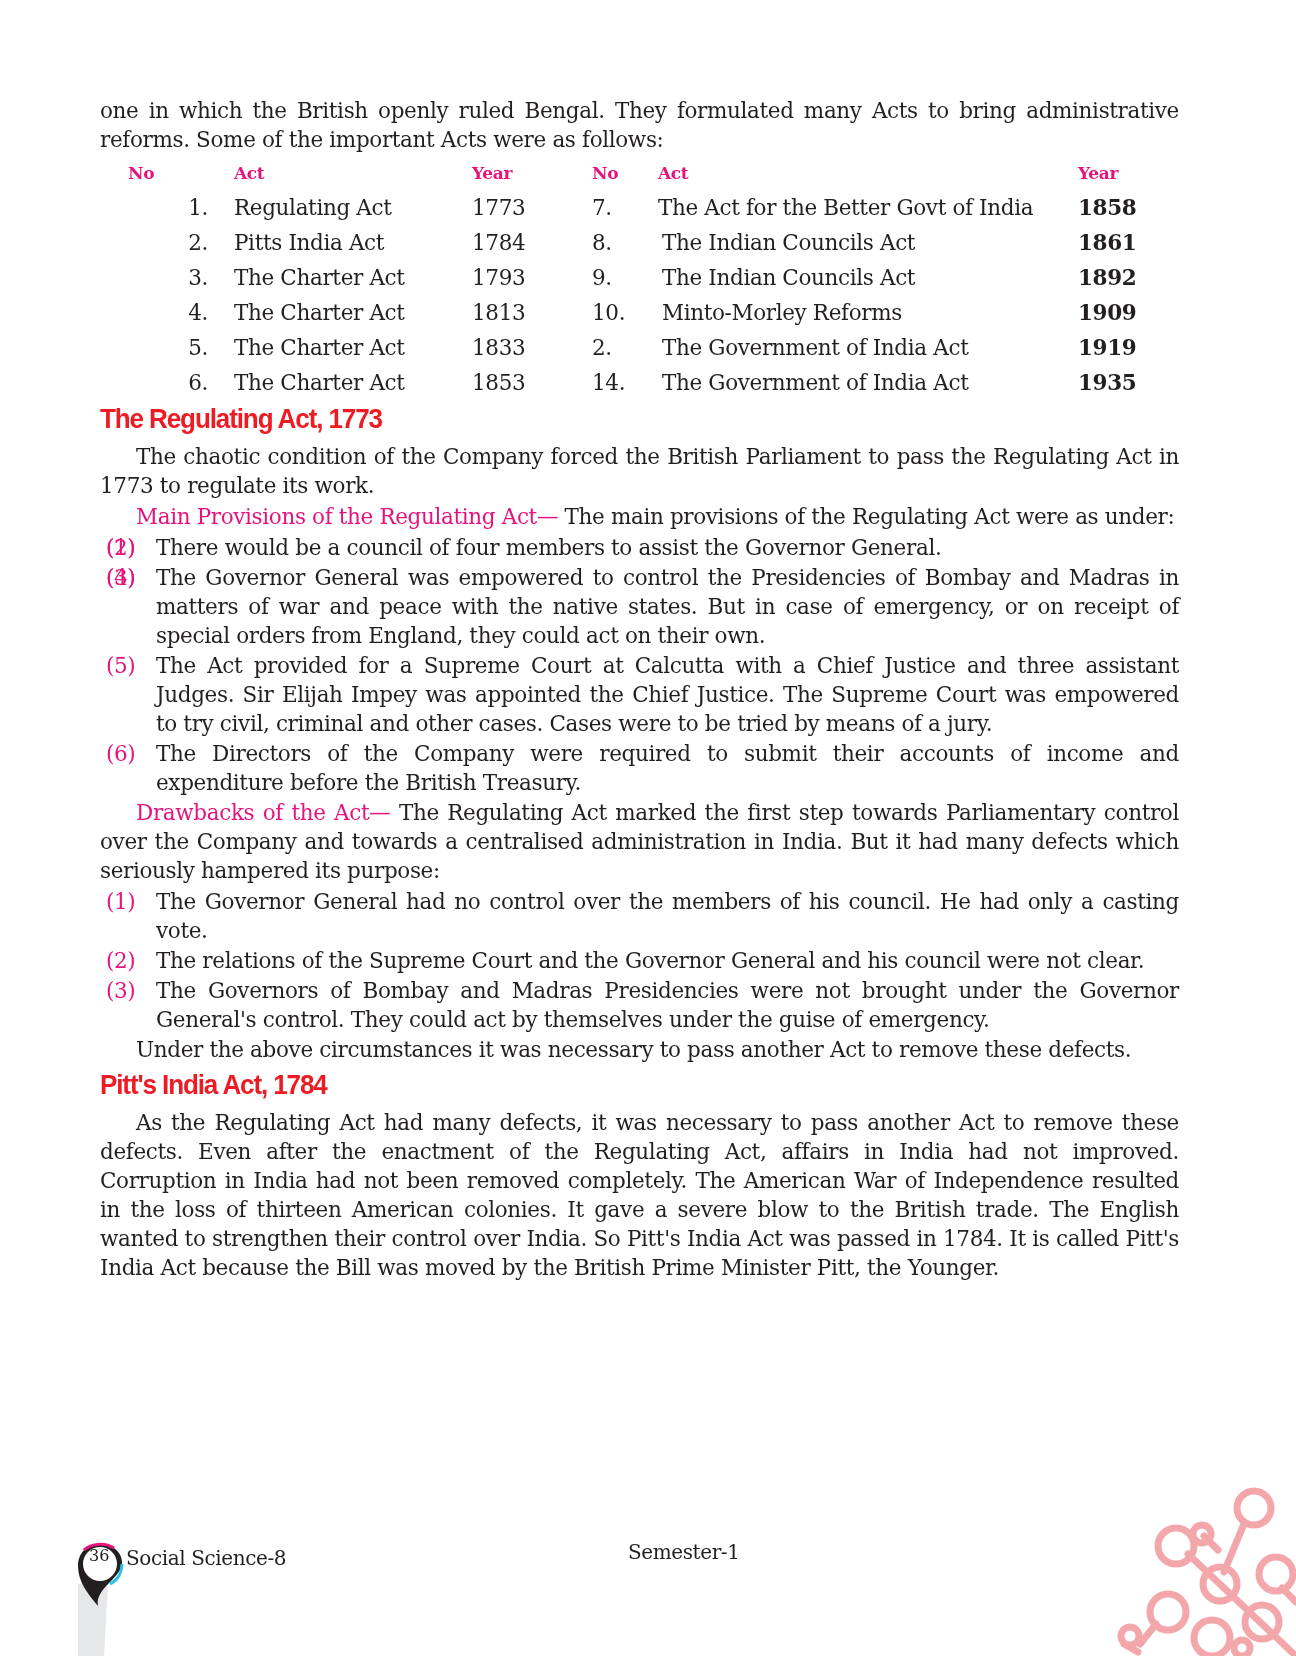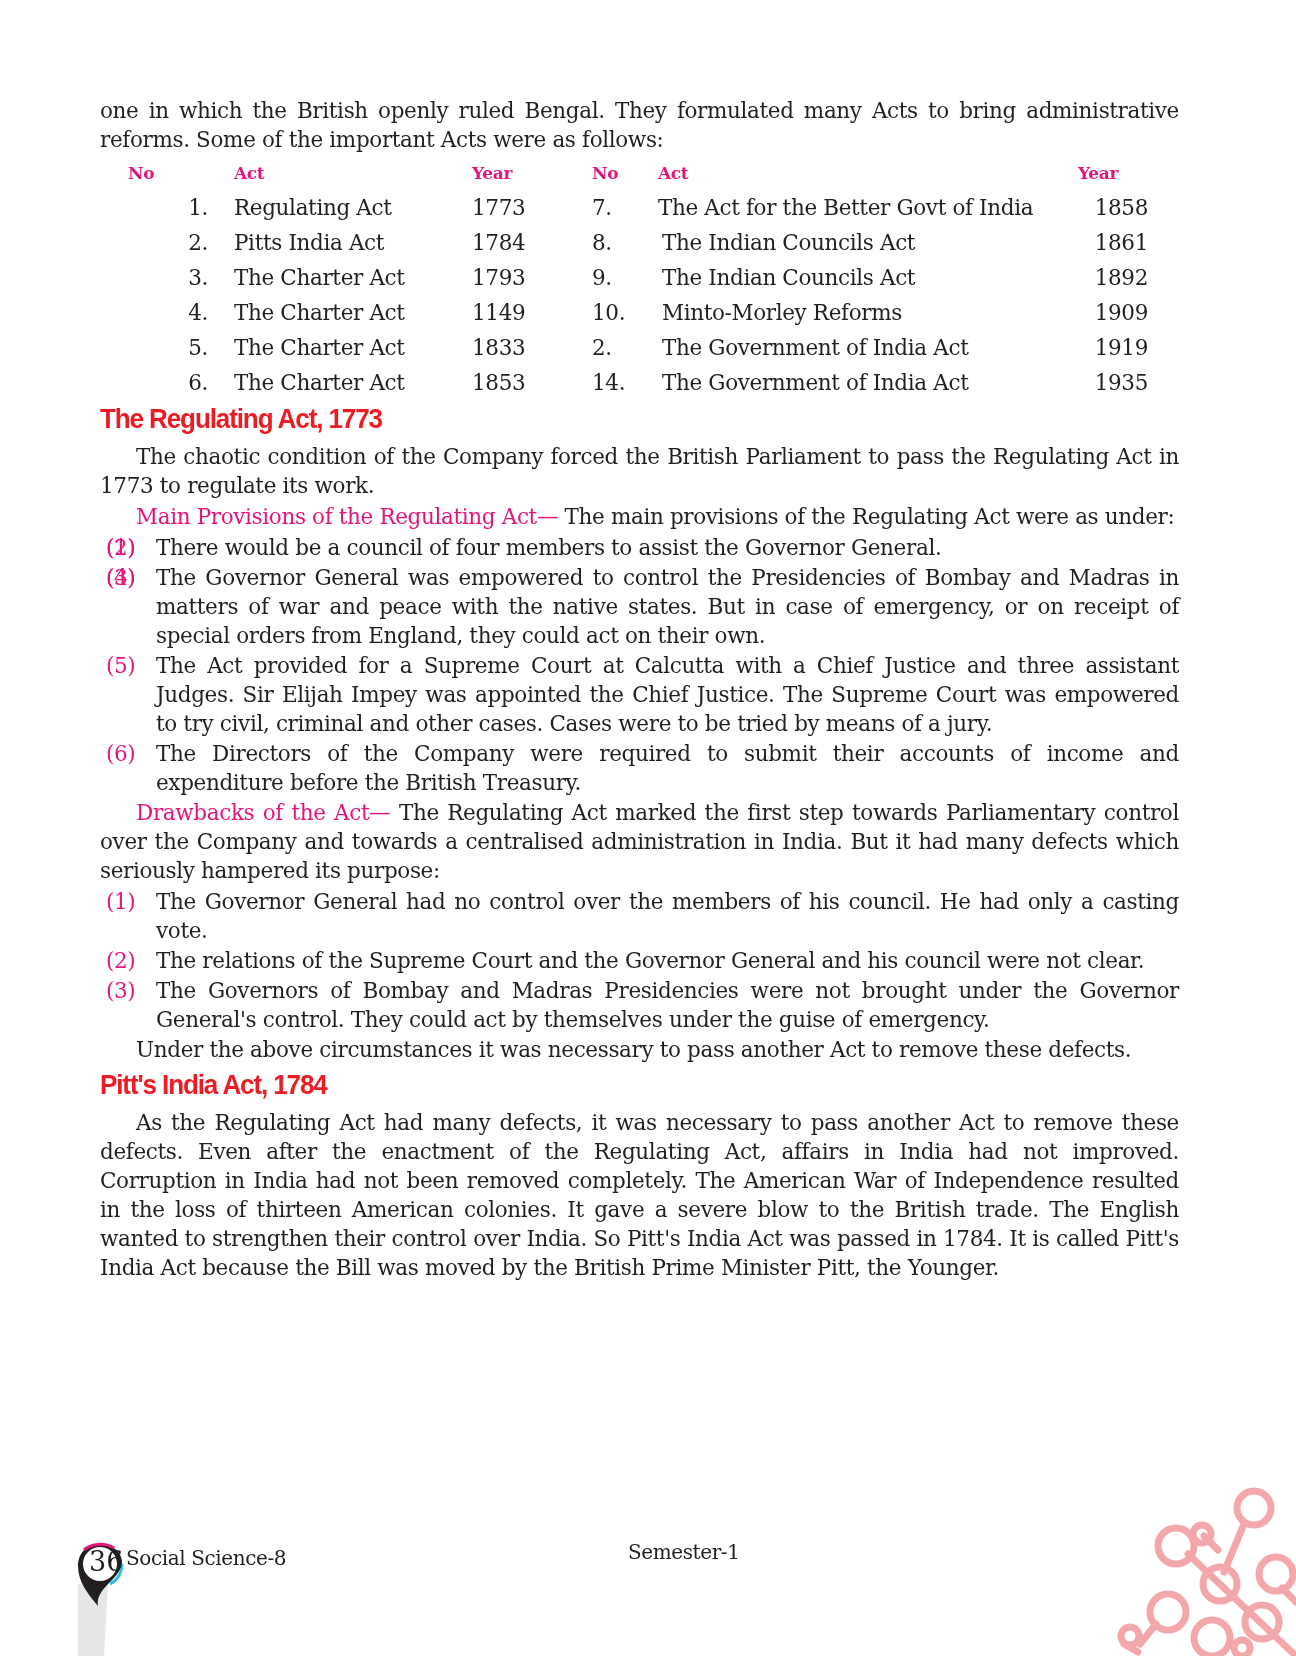--- a/index.html
+++ b/index.html
@@ -22,33 +22,33 @@
   }
   table.acts { border-collapse: collapse; margin: 2px 0 0 0; font-size: 21.5px; letter-spacing: -0.35px; }
   table.acts td, table.acts th { padding: 0; height: 35px; vertical-align: middle; white-space: nowrap; }
   table.acts th { color: #e5147d; font-weight: bold; text-align: left; font-size: 17px; height: 34px; }
   .c-no1 { width: 108px; text-align: right; padding-right: 26px !important; }
   th.c-no1 { text-align: left; padding-left: 28px !important; padding-right: 0 !important; width: 106px; }
   .c-act1 { width: 238px; }
   .c-yr1 { width: 120px; }
   .c-no2 { width: 66px; }
   .c-act2 { width: 420px; }
-  .c-yr2 { width: 70px; text-align: right; }
+  .c-yr2 { width: 70px; text-align: left; font-weight: bold; }
   th.c-yr2 { text-align: right; }
   ol.list { list-style: none; margin: 0; padding: 0; }
   ol.list li {
     position: relative; padding-left: 56px; font-size: 21.5px; line-height: 29px;
     text-align: justify; letter-spacing: -0.35px; margin-bottom: 1px;
   }
   ol.list li .num { position: absolute; left: 6px; top: 0; color: #e5147d; }
   .footer-left { position: absolute; left: 74px; top: 1538px; }
   .pin { position: absolute; left: 0; top: 0; }
   .footer-title { position: absolute; left: 126px; top: 1546px; font-size: 20px; letter-spacing: -0.4px; }
   .footer-sem { position: absolute; left: 628px; top: 1540px; font-size: 20px; letter-spacing: -0.4px; }
-  .page-num { position: absolute; left: 89px; top: 1546px; font-size: 27px; z-index: 2; }
+  .page-num { position: absolute; left: 89px; top: 1546px; font-size: 16px; z-index: 2; }
   .deco { position: absolute; right: 0; bottom: 0; }
 </style>
 </head>
 <body>
 
 <div class="page">
 
   <p class="p">one in which the British openly ruled Bengal. They formulated many Acts to bring administrative reforms. Some of the important Acts were as follows:</p>
 
   <table class="acts">
@@ -83,21 +83,21 @@
         <td class="c-no1">3.</td>
         <td>The Charter Act</td>
         <td>1793</td>
         <td>9.</td>
         <td style="padding-left:4px">The Indian Councils Act</td>
         <td class="c-yr2">1892</td>
       </tr>
       <tr>
         <td class="c-no1">4.</td>
         <td>The Charter Act</td>
-        <td>1149</td>
+        <td>1813</td>
         <td>10.</td>
         <td style="padding-left:4px">Minto-Morley Reforms</td>
         <td class="c-yr2">1909</td>
       </tr>
       <tr>
         <td class="c-no1">5.</td>
         <td>The Charter Act</td>
         <td>1833</td>
         <td>2.</td>
         <td style="padding-left:4px">The Government of India Act</td>

